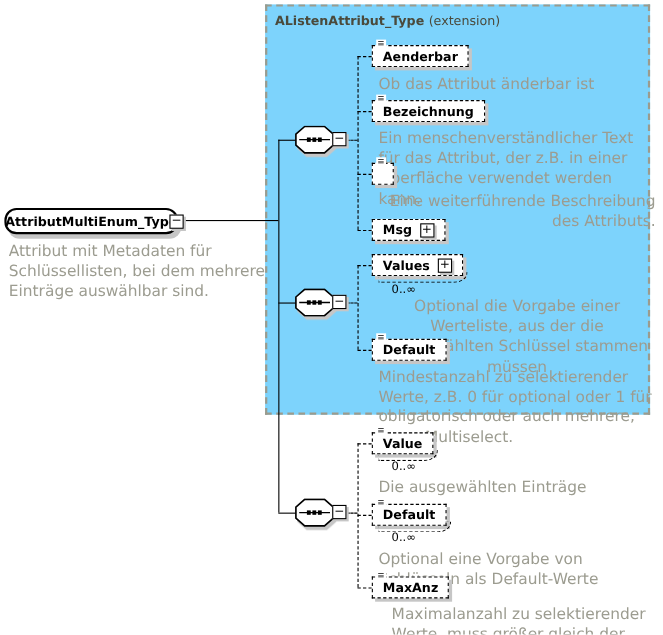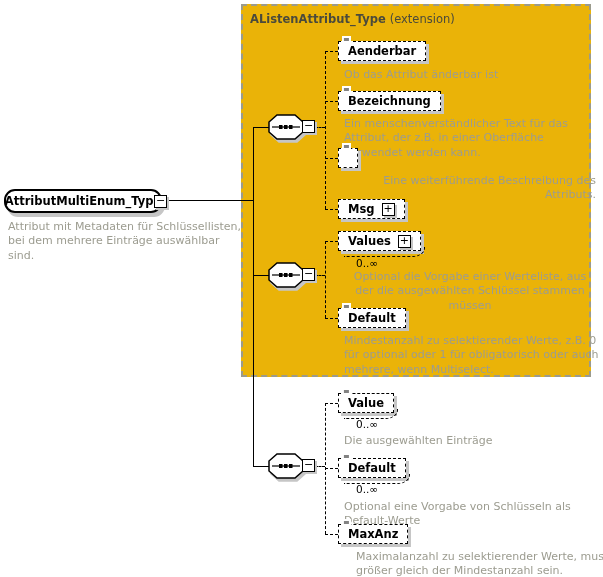--- a/index.html
+++ b/index.html
@@ -3,21 +3,21 @@
 <meta charset="utf-8">
 <style>
   html,body{margin:0;padding:0;background:#fff;}
   .canvas{
     position:relative;width:603px;height:577px;background:#ffffff;
     font-family:"DejaVu Sans","Liberation Sans",sans-serif;overflow:hidden;
   }
   
   .panel{
     position:absolute;left:241px;top:4px;width:350px;height:373px;
-    background:#eab308;border:2px dashed #9b9b8d;box-sizing:border-box;
+    background:#7dd3fc;border:2px dashed #9b9b8d;box-sizing:border-box;
   }
   .panel-title{position:absolute;left:7px;top:6px;font-size:11.5px;color:#4a4a3c;white-space:nowrap;}
   .panel-title .t-bold{font-weight:bold;}
   .panel-title .t-normal{font-weight:normal;margin-left:4px;}
   
   .root-elem{
     position:absolute;left:4px;top:189px;width:158px;height:24px;box-sizing:border-box;
     background:#fff;border:2px solid #000;border-radius:11px;
     box-shadow:3px 4px 0 #c6c6c6;
     display:flex;align-items:center;justify-content:center;
@@ -40,21 +40,21 @@
     font-size:11px;line-height:10px;text-align:center;font-weight:normal;color:#000;
   }
   .pbox{margin-left:7px;box-shadow:2px 2px 0 #c6c6c6;}
   .toggle{position:absolute;box-shadow:2px 2px 0 #c6c6c6;}
   .curl{
     position:absolute;left:5px;right:-5px;bottom:-7px;height:9px;
     border-right:1px dashed #000;border-bottom:1px dashed #000;
     border-bottom-right-radius:12px 9px;pointer-events:none;
   }
   .occ{position:absolute;font-size:10.5px;color:#000;white-space:nowrap;}
-  .desc{position:absolute;font-size:11px;line-height:1.3;color:#9c9c90;}
+  .desc{position:absolute;font-size:14px;line-height:1.3;color:#9c9c90;}
   
   .seq{position:absolute;width:36px;height:26px;}
   .seq svg{filter:drop-shadow(2.5px 3px 0 #c6c6c6);}
   
   .hl{position:absolute;height:0;border-top:1px solid #000;}
   .vl{position:absolute;width:0;border-left:1px solid #000;}
   .hd{position:absolute;height:0;border-top:1px dashed #000;}
   .vd{position:absolute;width:0;border-left:1px dashed #000;}
 </style>
 </head>

